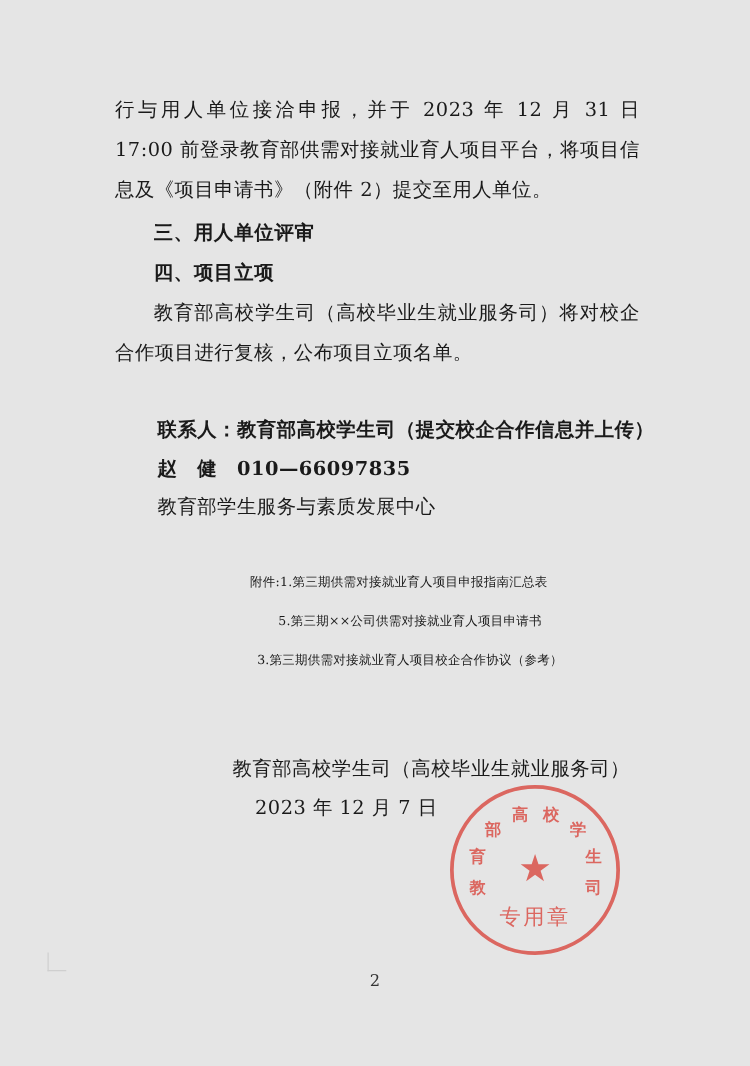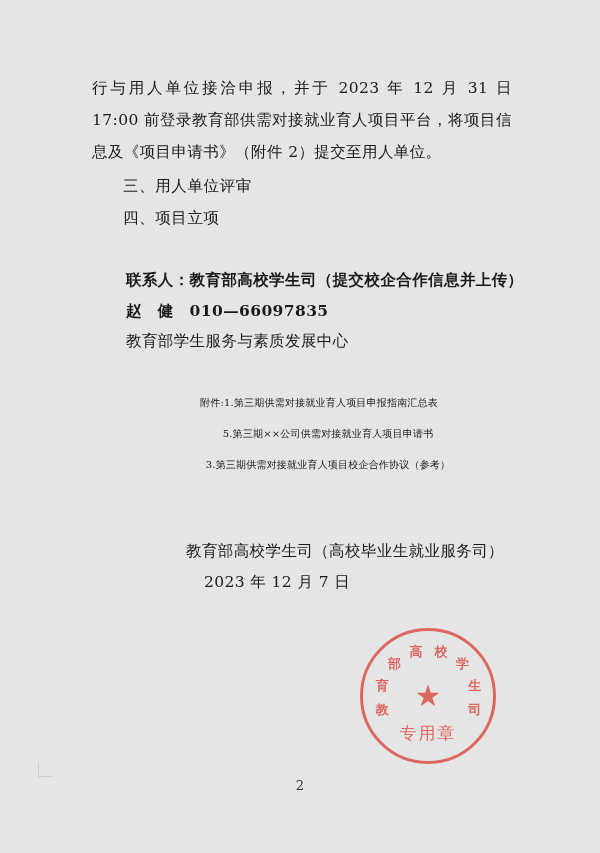--- a/index.html
+++ b/index.html
@@ -34,21 +34,21 @@
     text-align: justify;
     text-justify: inter-ideograph;
     margin: 0;
   }
   .indent {
     text-indent: 2em;
   }
   .heading {
     font-size: 15.5px;
     line-height: 32px;
-    font-weight: normal;
+    font-weight: bold;
     text-indent: 2em;
     margin: 0;
     letter-spacing: 0.6px;
   }
   .block-gap {
     height: 2px;
   }
   .contact-block {
     margin-top: 30px;
     padding-left: 34px;
@@ -174,20 +174,21 @@
 
     <p class="para">行与用人单位接洽申报，并于 2023 年 12 月 31 日 17:00 前登录教育部供需对接就业育人项目平台，将项目信息及《项目申请书》（附件 2）提交至用人单位。</p>
 
     <div class="block-gap"></div>
 
     <p class="heading">三、用人单位评审</p>
 
 
     <p class="heading">四、项目立项</p>
 
+    <p class="para indent">教育部高校学生司（高校毕业生就业服务司）将对校企合作项目进行复核，公布项目立项名单。</p>
 
     <div class="contact-block">
       <div class="contact-line bold">联系人：教育部高校学生司（提交校企合作信息并上传）</div>
       <div class="contact-line bold">赵　健　010—66097835</div>
       <div class="contact-line">教育部学生服务与素质发展中心</div>
     </div>
 
     <div class="attach-block">
       <div class="attach-line">附件:1.第三期供需对接就业育人项目申报指南汇总表</div>
       <div class="attach-line sub">5.第三期××公司供需对接就业育人项目申请书</div>

